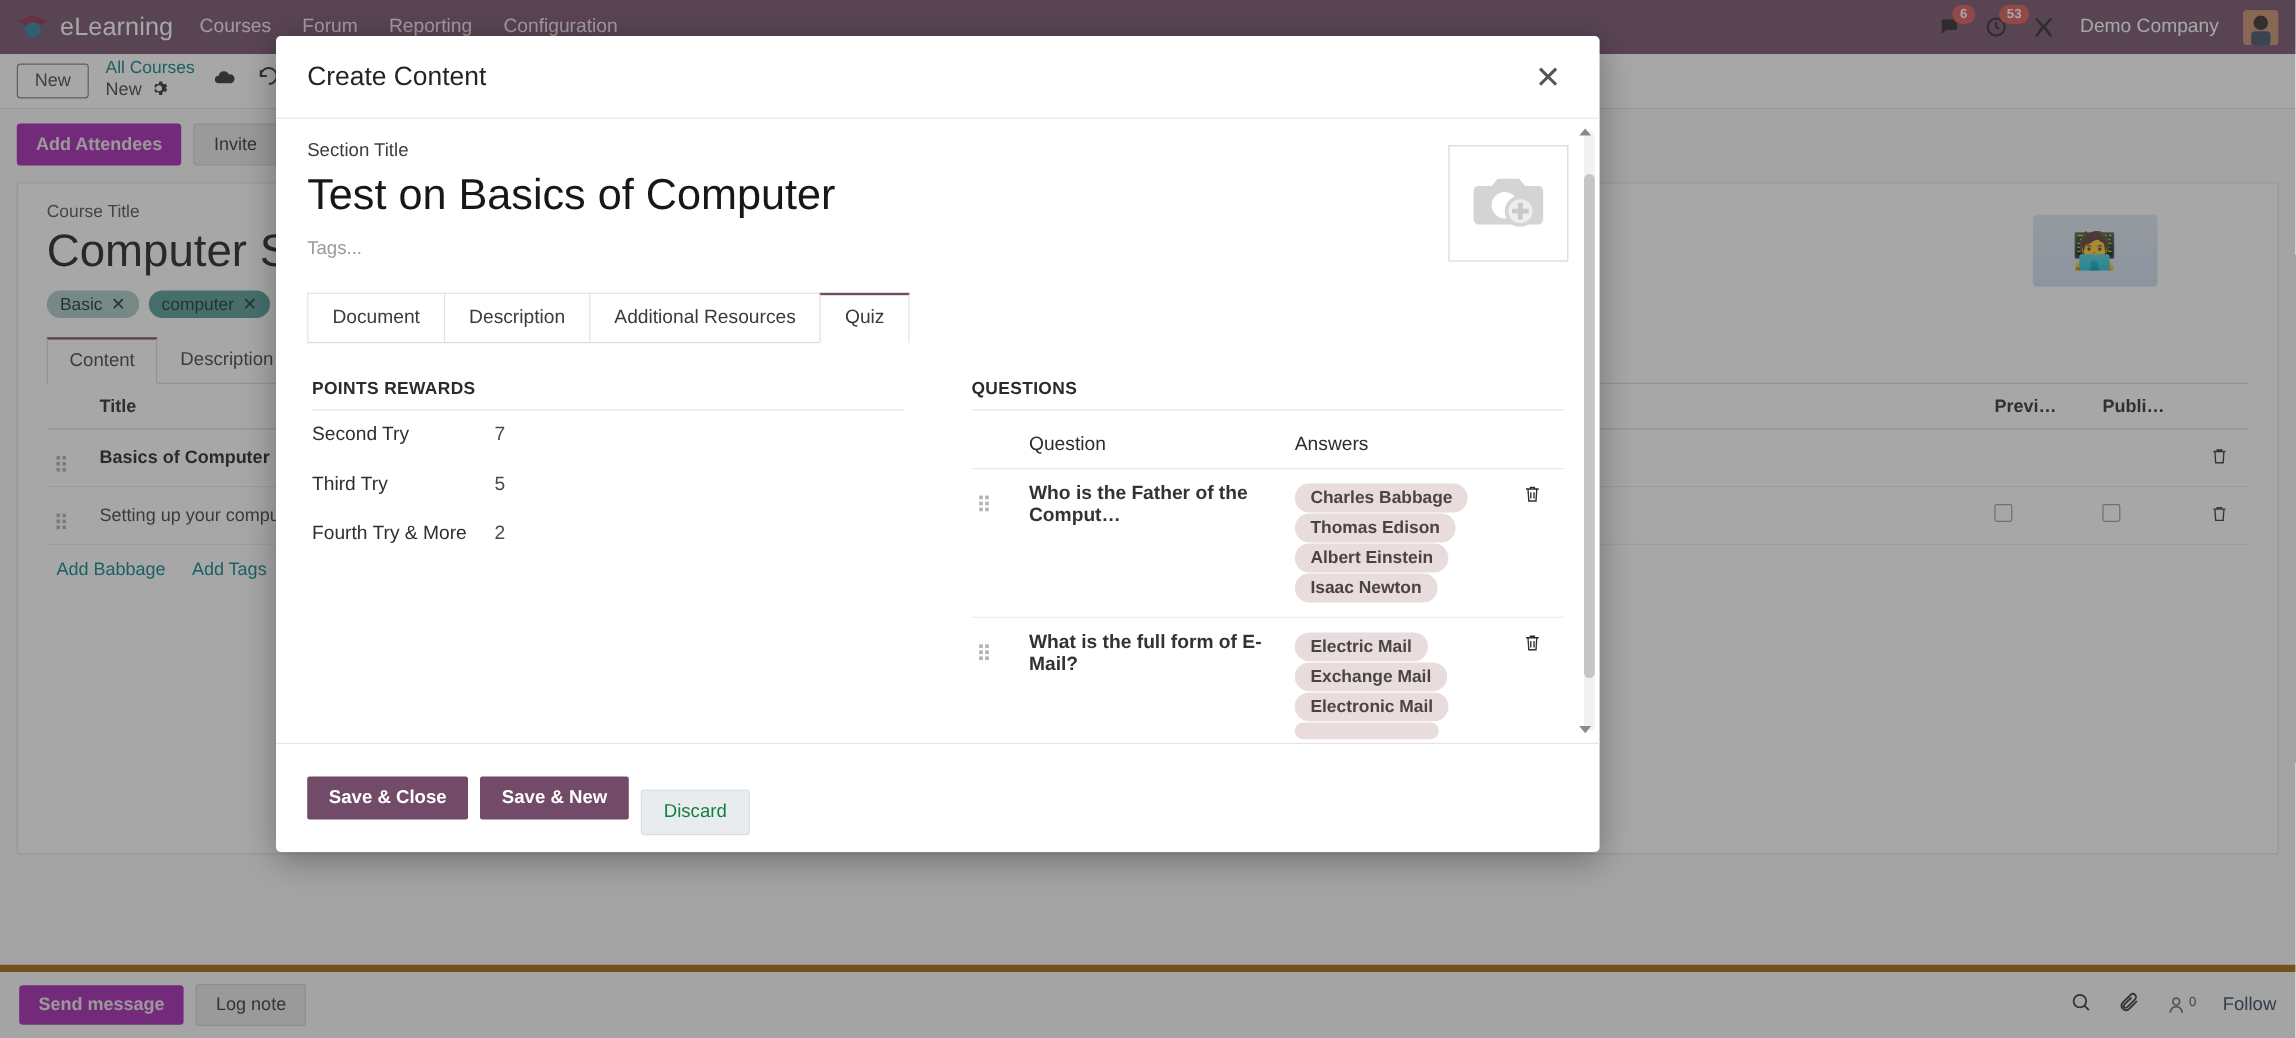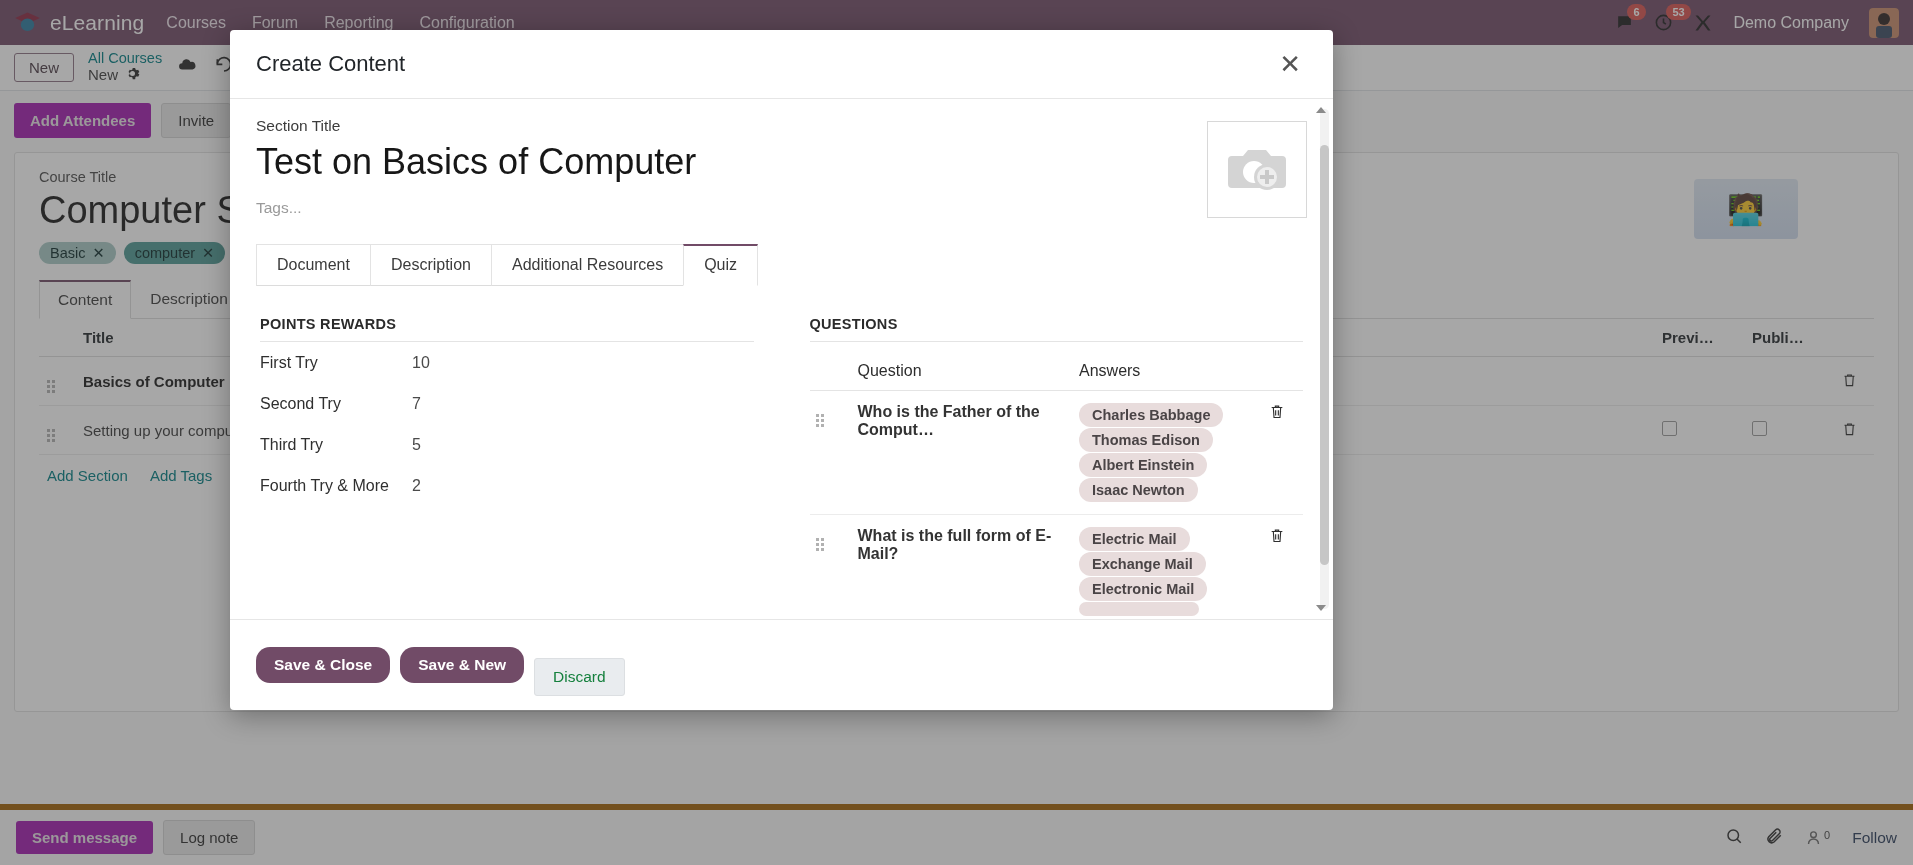--- a/index.html
+++ b/index.html
@@ -188,21 +188,21 @@
     border-left: 5px solid transparent; border-right: 5px solid transparent;
   }
   .sa-up { top: -2px; border-bottom: 6px solid #8a8a8a; }
   .sa-dn { bottom: -2px; border-top: 6px solid #8a8a8a; }
   .modal-foot {
     display: flex; gap: 10px; align-items: center;
     padding: 14px 26px; border-top: 1px solid #e6e6e6;
   }
   .btn-save {
     background: #714B67; color: #fff; border: none;
-    border-radius: 14px; padding: 9px 18px; font-size: 15.5px; font-weight: 700;
+    border-radius: 2px; padding: 9px 18px; font-size: 15.5px; font-weight: 700;
   }
   .btn-discard {
     background: #e9ecef; color: #15803d; border: 1px solid #dcdfe2;
     border-radius: 3px; padding: 9px 18px; font-size: 15.5px; margin-top: 24px;
   }
 </style>
 </head>
 <body>
 
 <div class="app">
@@ -349,21 +349,21 @@
             <td><span class="cbox"></span></td>
             <td>
               <svg width="15" height="16" viewBox="0 0 24 24" fill="none" stroke="#2f2f2f" stroke-width="1.8">
                 <path d="M4 6h16M9 6V4h6v2M6 6l1 15h10l1-15"></path>
               </svg>
             </td>
           </tr>
         </tbody>
       </table>
       <div class="addlinks">
-        <span class="addlink">Add Section</span>
+        <span class="addlink">Add Babbage</span>
         <span class="addlink">Add Tags</span>
       </div>
     </div>
 
     <div class="chatter" style="position:absolute;left:0;right:0;bottom:0;">
       <button class="btn-primary-bg">Send message</button>
       <button class="btn-sec-bg">Log note</button>
       <div class="chatter-right">
         <span>
           <svg width="18" height="18" viewBox="0 0 24 24" fill="none" stroke="#2f2f2f" stroke-width="2">
@@ -424,24 +424,20 @@
           <span class="mtab">Document</span>
           <span class="mtab">Description</span>
           <span class="mtab">Additional Resources</span>
           <span class="mtab active">Quiz</span>
         </div>
 
         <div class="panes">
 
           <div class="pane">
             <div class="sec-title">POINTS REWARDS</div>
-            <div class="pts-row">
-              <span class="pts-label">First Try</span>
-              <span class="pts-val">10</span>
-            </div>
             <div class="pts-row">
               <span class="pts-label">Second Try</span>
               <span class="pts-val">7</span>
             </div>
             <div class="pts-row">
               <span class="pts-label">Third Try</span>
               <span class="pts-val">5</span>
             </div>
             <div class="pts-row">
               <span class="pts-label">Fourth Try &amp; More</span>

